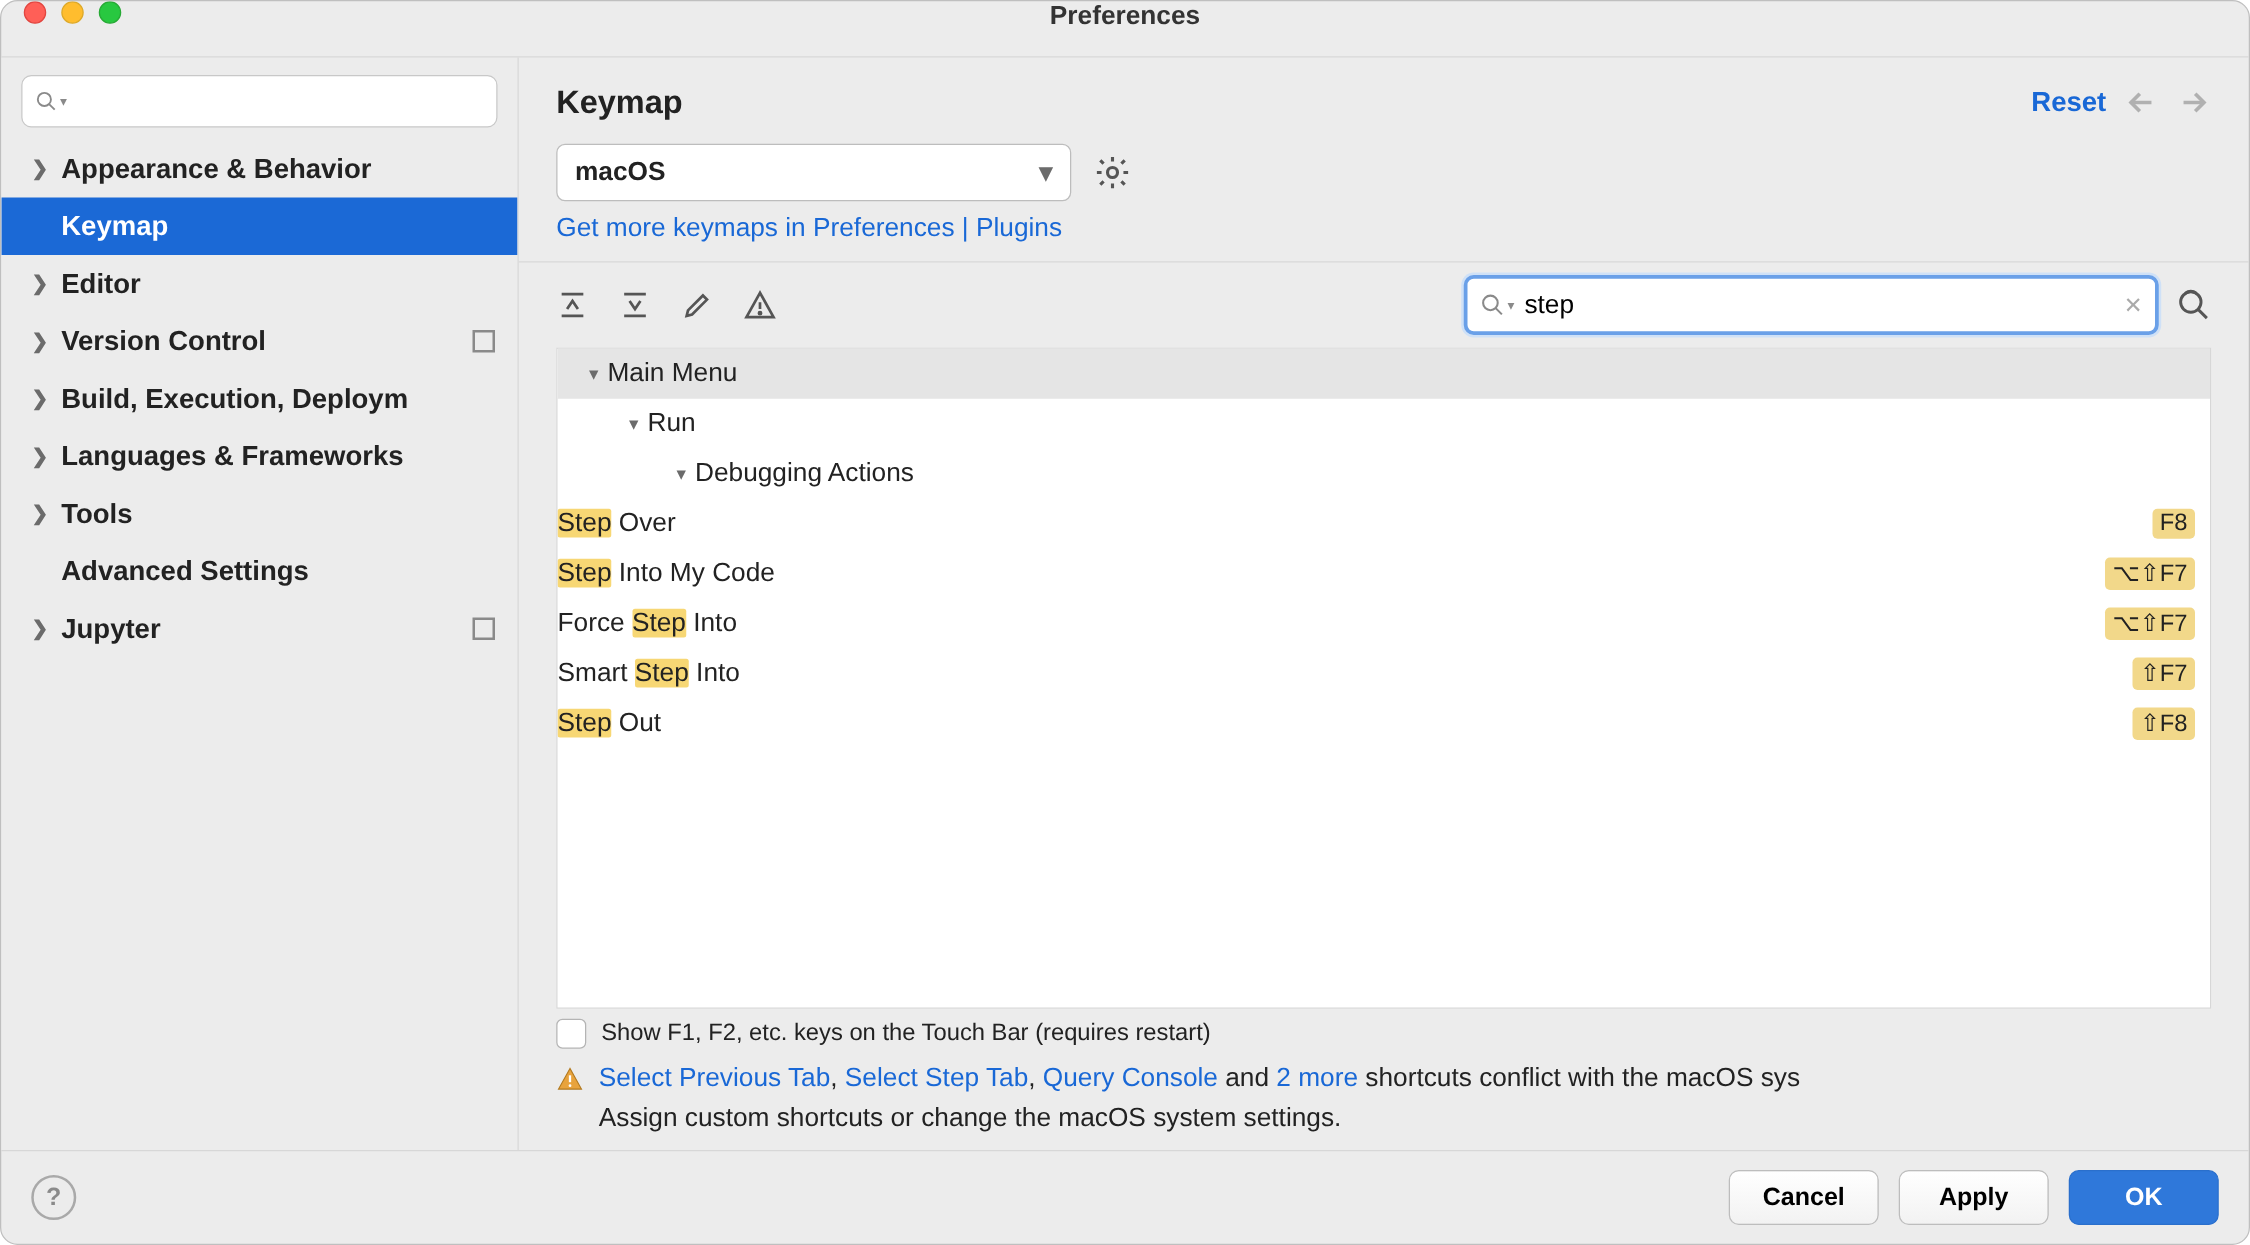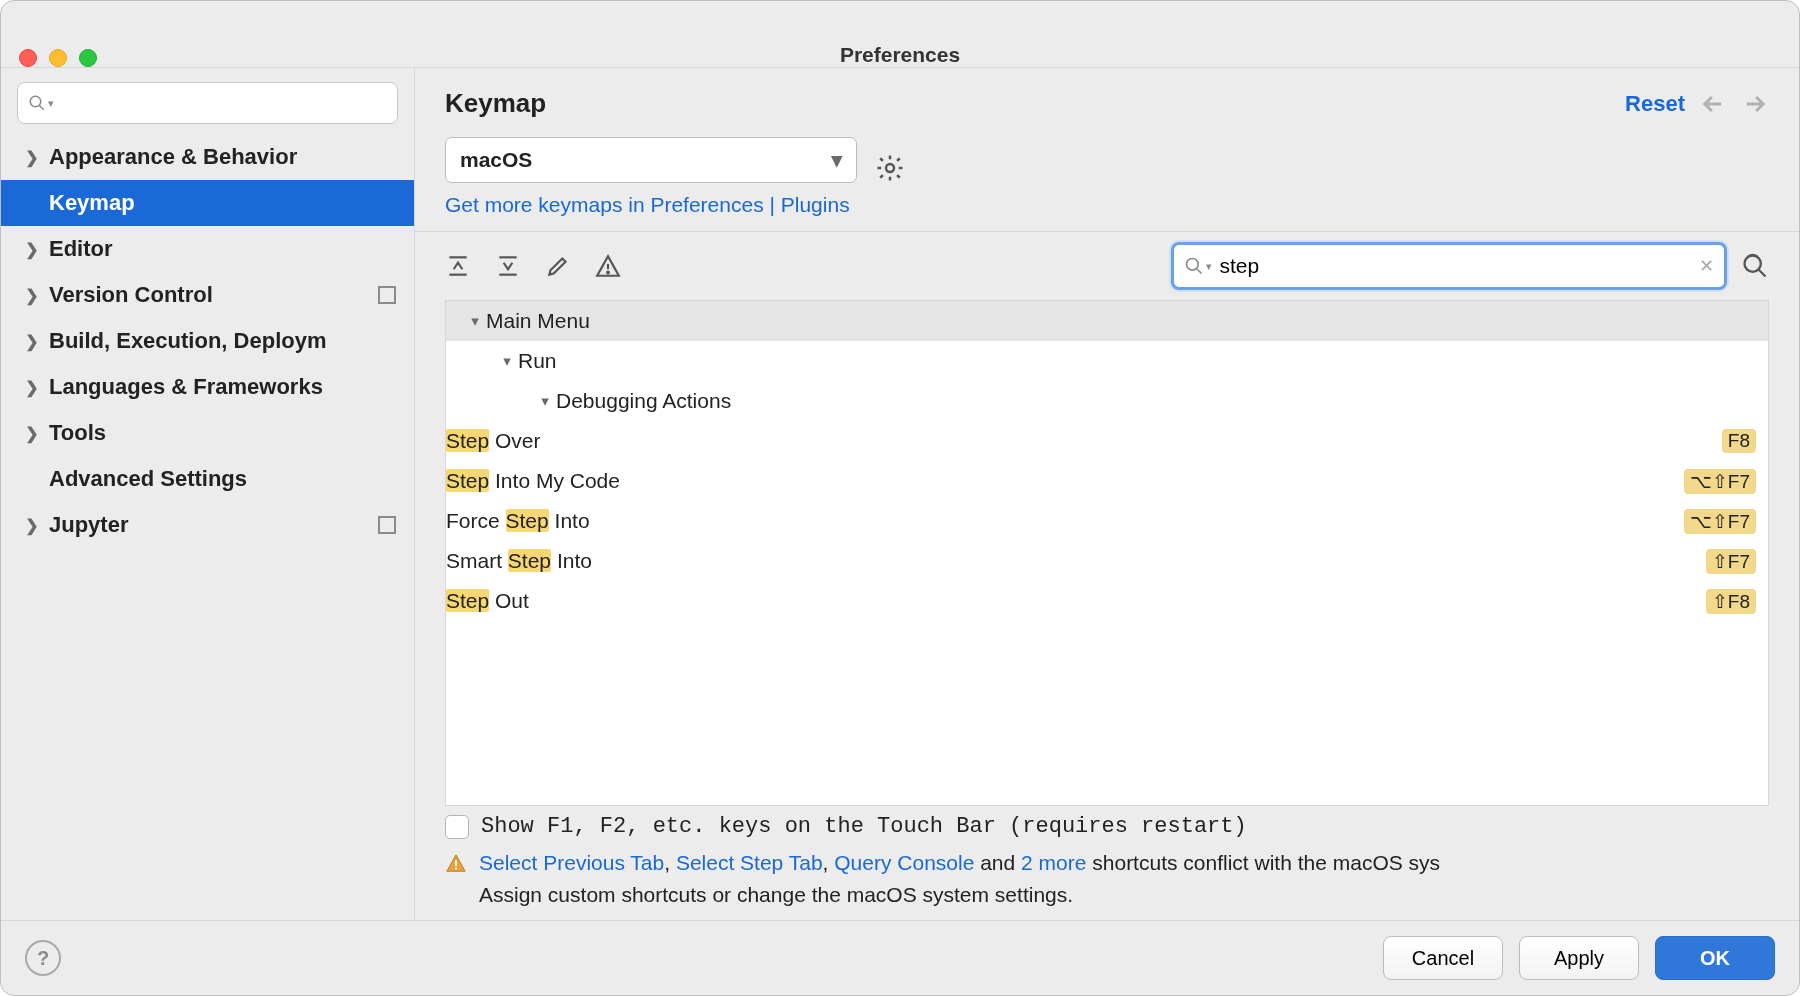--- a/index.html
+++ b/index.html
@@ -20,24 +20,23 @@
   border-radius: 14px;
   box-sizing: border-box;
   display: flex;
   flex-direction: column;
   background: #ececec;
   overflow: hidden;
 }
 .titlebar {
   height: 44px;
   display: flex;
-  align-items: flex-end;
+  align-items: flex-start;
   position: relative;
   border-bottom: 1px solid #d7d7d7;
-  margin-top: 22px;
 }
 .traffic {
   display: flex;
   gap: 12px;
   margin-left: 18px;
 }
 .dot { width: 16px; height: 16px; border-radius: 50%; }
 .dot.red { background:#ff5f57; border:1px solid #e24640;}
 .dot.yellow { background:#ffbd2e; border:1px solid #deaa2a;}
 .dot.green { background:#28c840; border:1px solid #27aa35;}
@@ -110,21 +109,21 @@
 .main-header .heading {
   font-size: 26px; font-weight:700; flex:1;
 }
 .resetlink {
   color:#1968d6; font-weight:700; font-size:22px; text-decoration:none;margin-left:28px;
 }
 .nav-arrow {
   width:28px; height:28px; color:#b0b0b0;
 }
 .row1 {
-  display:flex; align-items:flex-end; gap:18px;
+  display:flex; align-items:center; gap:18px;
   padding: 8px 30px 6px 30px;
 }
 .select-box {
   width: 382px; height: 44px;
   background:#fff; border:1px solid #bdbdbd; border-radius:7px;
   display:flex; align-items:center; padding:0 14px; font-size:21px; font-weight:600; justify-content:space-between;
 }
 .gear {
   width:30px; height:30px; color:#555;
 }
@@ -165,37 +164,37 @@
   background:#f2d88a; padding:1px 6px; border-radius:4px; font-size:19px; font-weight:400;
 }
 .hl { background:#f7d774; border-radius:2px;}
 .tree-row.leaf { padding-left:0;}
 .ind1 { padding-left:18px;}
 .ind2 { padding-left:50px;}
 .ind3 { padding-left:88px;}
 .ind4 { padding-left:148px;justify-content:center;}
 .below-tree { padding: 8px 30px 4px 30px; display:flex; align-items:center; gap:12px;}
 .checkbox { width:22px; height:22px; border:1.5px solid #b4b4b4; border-radius:5px; background:#fff;}
-.below-tree span { font-size:22px;font-family:Liberation Mono, monospace;}
+.below-tree span { font-size:19px;}
 .warnrow { padding: 4px 30px 10px 30px; font-size:21px; line-height:1.5; display:flex; gap:12px;}
 .warnrow .warnicon { width:22px; height:22px; flex:none; margin-top:5px;}
 .warnrow a { color:#1968d6; text-decoration:none;}
 .warnrow .secondline { display:block; }
 .footer {
   height: 74px;
   border-top:1px solid #d7d7d7;
   display:flex; align-items:center; padding:0 24px;
 }
 .help-circle {
   width:32px; height:32px; border-radius:50%; border:2px solid #a9a9a9; display:flex; align-items:center; justify-content:center; color:#8a8a8a; font-size:20px; font-weight:700;
 }
 .footer-spacer { flex:1; }
 .btn {
   height:44px; min-width:120px; border-radius:8px; border:1px solid #bdbdbd; background:linear-gradient(#fff,#f2f2f2);
-  font-size:20px; margin-left:16px; padding:0 22px; font-weight:400;
+  font-size:20px; margin-left:16px; padding:0 22px; font-weight:700;
 }
 .btn.primary { background:#2f78da; border-color:#2a6fcc; color:#fff; font-weight:600;}
 svg { display:block; }
 </style>
 </head>
 <body>
 
 <div class="window">
   <div class="titlebar">
     <div class="traffic">

